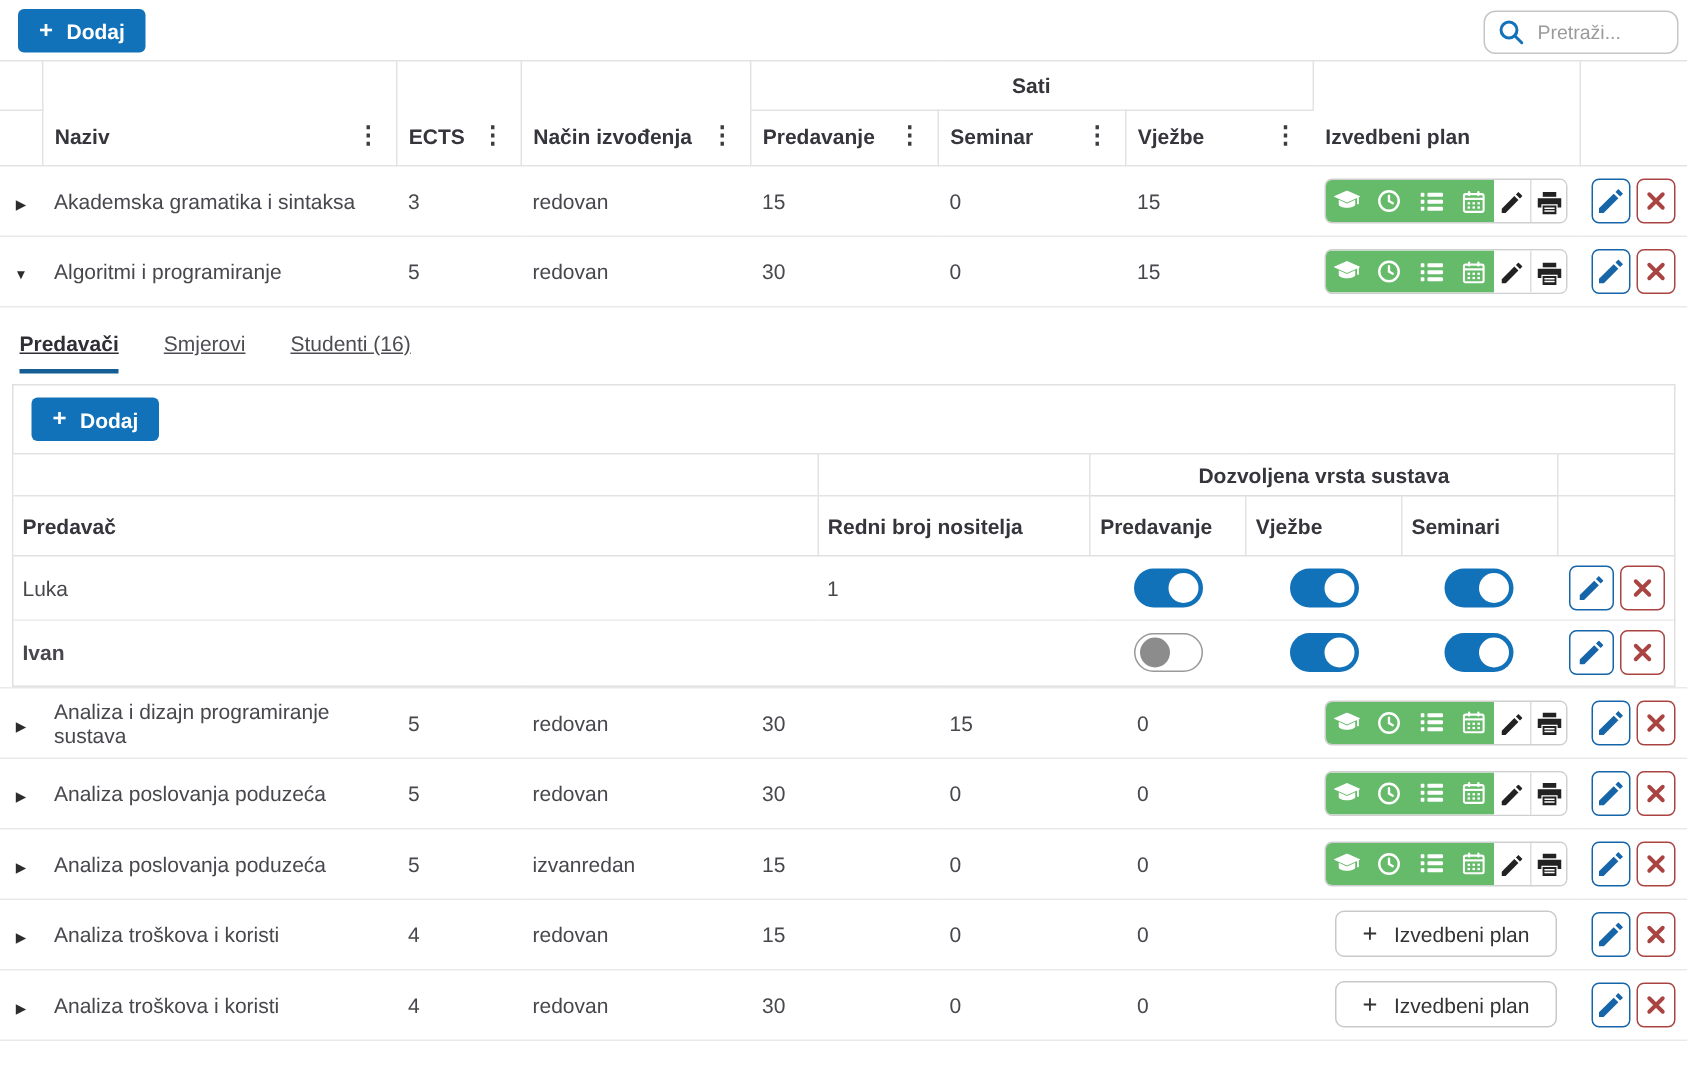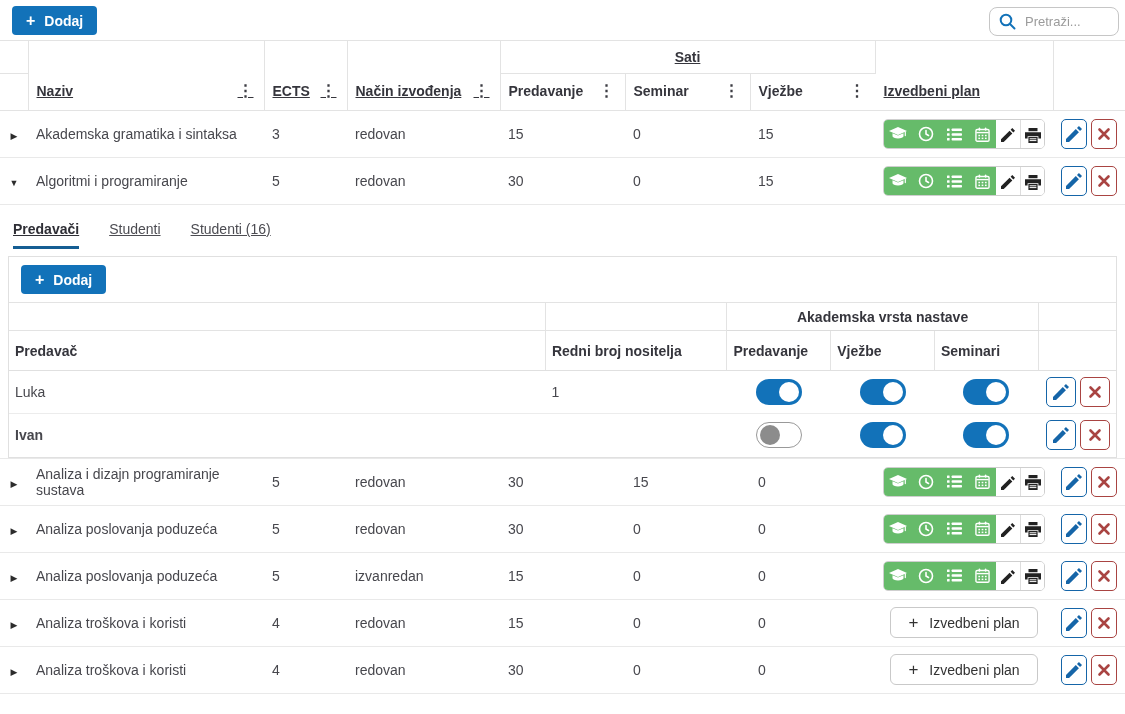--- a/index.html
+++ b/index.html
@@ -29,21 +29,21 @@
   }
   .search-box input::placeholder { color: #9b9b9b; }
   
   table.main { width: 1125px; border-collapse: collapse; table-layout: fixed; }
   .main thead th {
     border-right: 1px solid #e3e3e3; border-top: 1px solid #e3e3e3; border-bottom: 1px solid #e3e3e3;
     font-weight: 700; color: #35353c; text-align: left; padding: 0 8px; background: #fff;
     vertical-align: bottom;
   }
   .main thead th:last-child { border-right: none; }
-  .main thead tr.h1 th { height: 33px; text-decoration: underline; }
+  .main thead tr.h1 th { height: 33px; }
   .main thead tr.h2 th { height: 37px; }
   .main thead th.rspan { padding-bottom: 11px; }
   .main thead tr.h2 th { padding-bottom: 11px; }
   .main thead th.group-sati { text-align: center; padding-bottom: 8px; }
   .main thead th.split-bottom { border-bottom: 1px solid #e3e3e3; }
   .hwrap { display: flex; align-items: flex-end; justify-content: space-between; }
   .kebab { color: #3c3c43; font-size: 16px; font-weight: 700; cursor: pointer; line-height: 1; padding: 0 2px; }
   .main tbody td {
     border-bottom: 1px solid #e9e9e9; padding: 0 8px; height: 47px; vertical-align: middle;
     color: #47474d;
@@ -352,21 +352,21 @@
           </span>
         </button>
       </div>
     </td>
   </tr>
 
   <tr class="detail-row">
     <td class="detail-cell" colspan="9">
       <div class="tabs">
         <div class="tab active">Predavači</div>
-        <div class="tab">Studenti</div>
+        <div class="tab">Smjerovi</div>
         <div class="tab">Studenti (16)</div>
       </div>
       <div class="inner-panel">
         <div class="panel-top">
           <button class="btn-primary">
             <span class="plus">+</span>
             <span>Dodaj</span>
           </button>
         </div>
         <table class="inner">
@@ -375,21 +375,21 @@
                   <col style="width:175px">
                   <col style="width:100px">
             <col style="width:100px">
                   <col style="width:100px">
                   <col style="width:75px">
           </colgroup>
           <thead>
             <tr class="g1">
               <th></th>
               <th></th>
-              <th colspan="3" class="group">Akademska vrsta nastave</th>
+              <th colspan="3" class="group">Dozvoljena vrsta sustava</th>
               <th></th>
             </tr>
             <tr class="g2">
               <th>Predavač</th>
               <th>Redni broj nositelja</th>
               <th class="bl">Predavanje</th>
               <th>Vježbe</th>
               <th>Seminari</th>
               <th></th>
             </tr>

